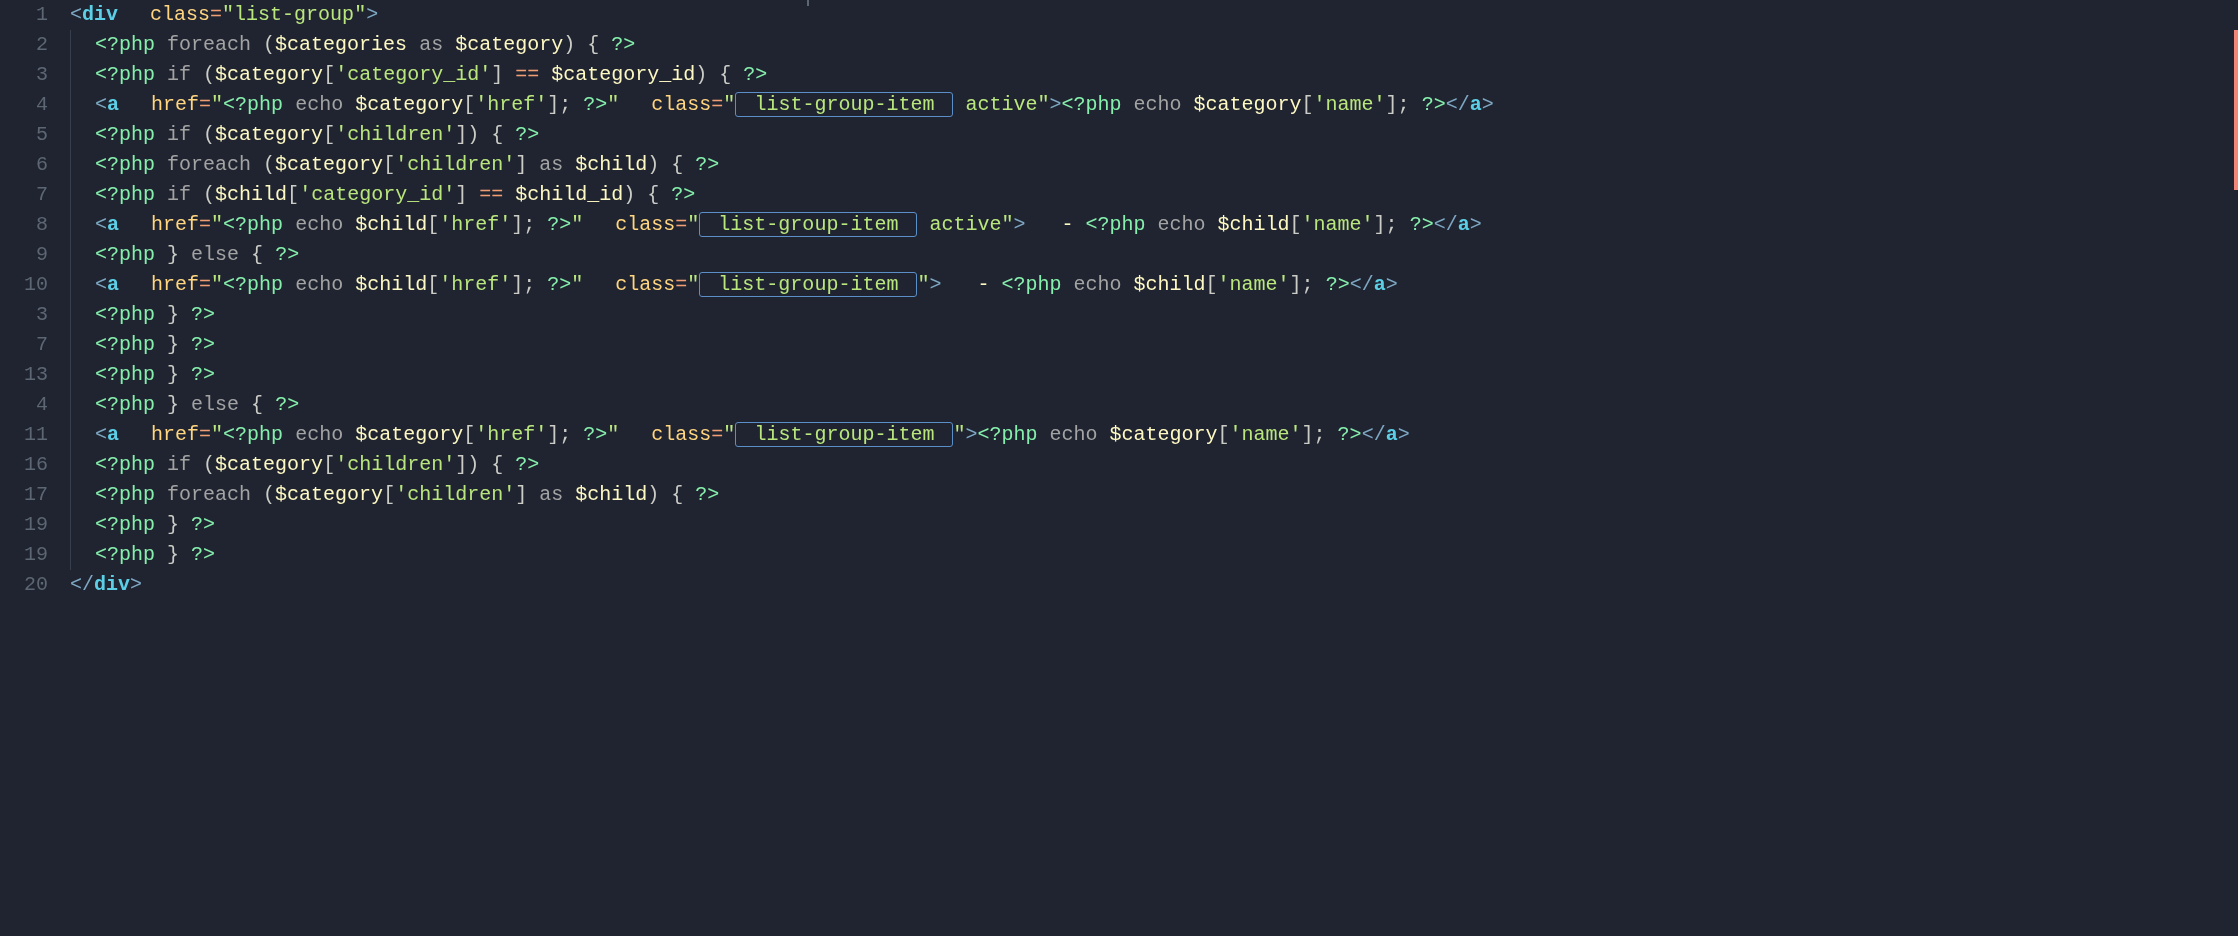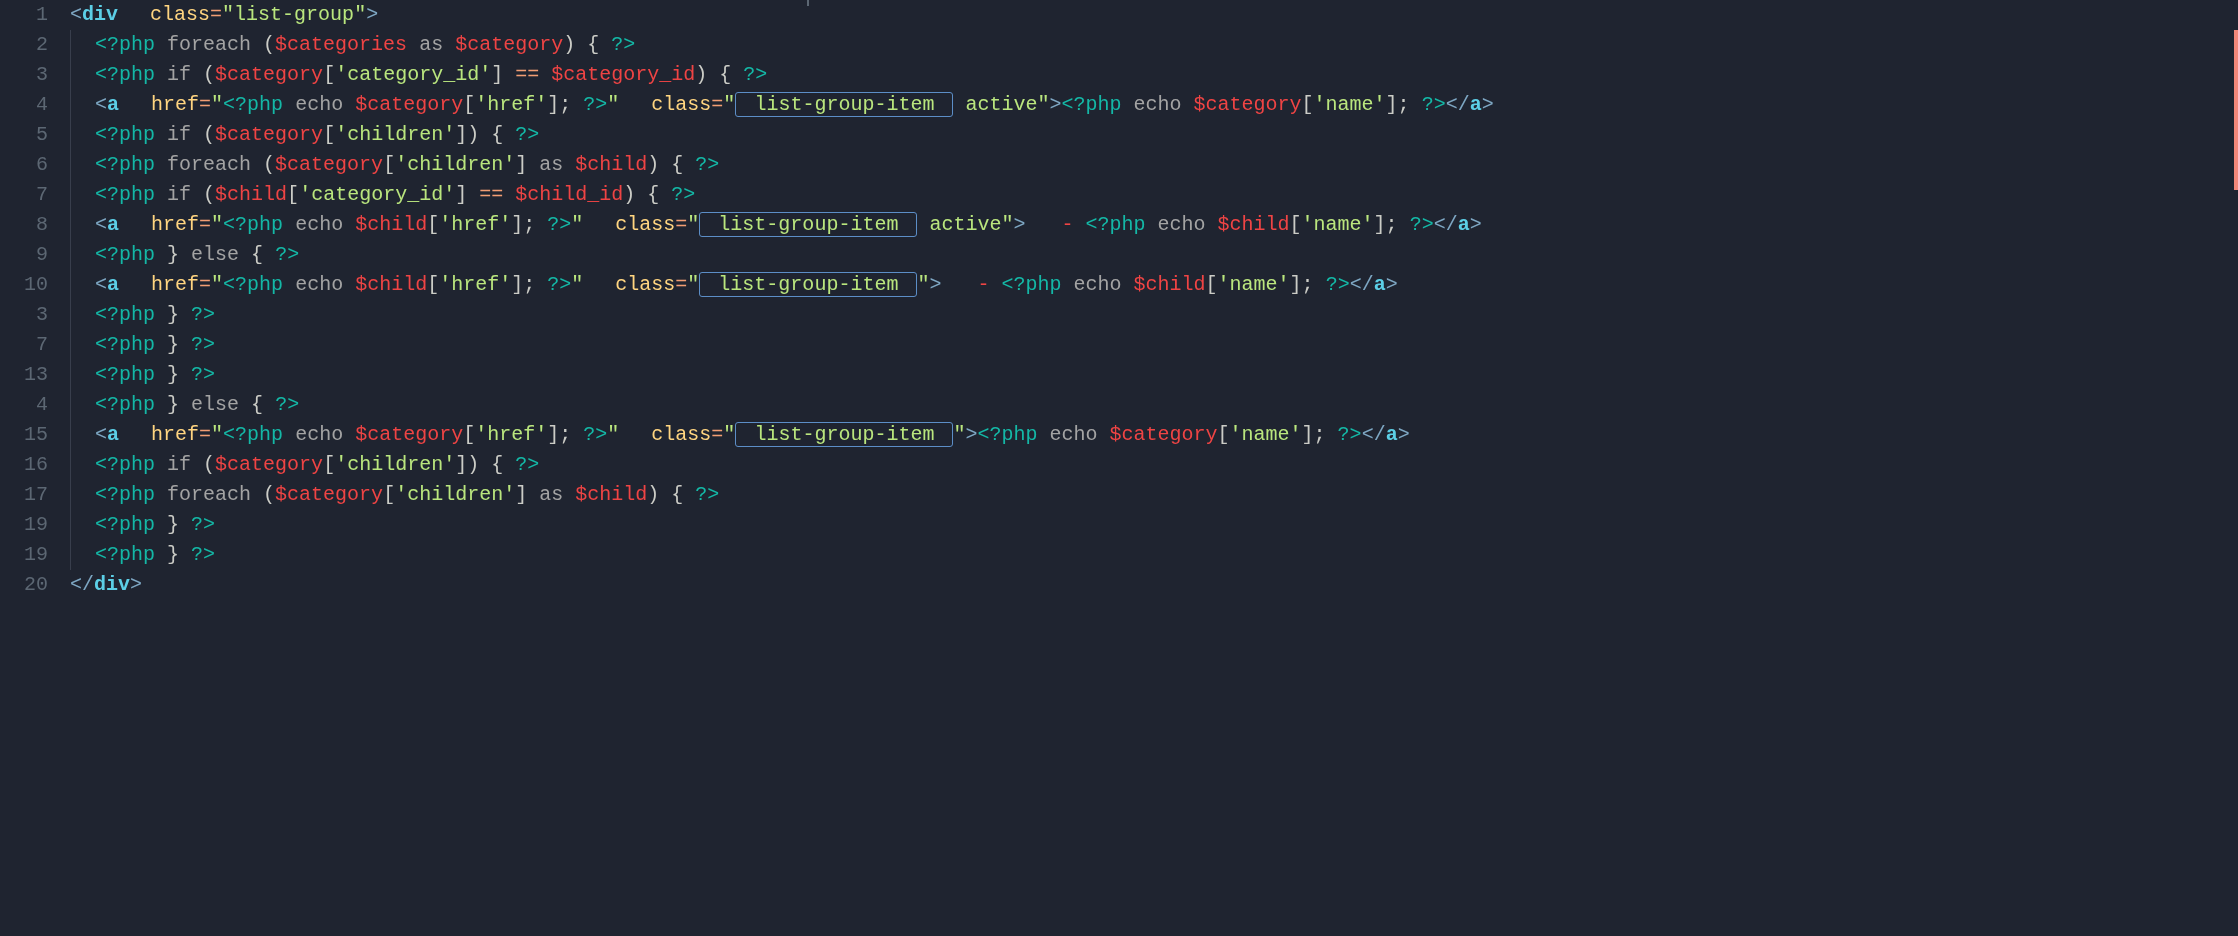--- a/index.html
+++ b/index.html
@@ -53,23 +53,23 @@
     border-left: 1px solid #383e4c;
     margin-right: 12px;
   }
 
   
   .tag-angle { color: #7ea7c3; }          
   .tag-name  { color: #5ccfe6; font-weight: bold; }          
   .attr-name { color: #ffd580; margin-left: 20px; }          
   .attr-eq   { color: #f29e74; }          
   .string    { color: #bae67e; }          
-  .php-delim { color: #14b8a6; }          
+  .php-delim { color: #86efac; }          
   .kw        { color: #a3a3a3; }          
-  .var       { color: #ef4444; text-align: center; }          
+  .var       { color: #fef9c3; text-align: center; }          
   .punct     { color: #cbccc6; }
   .op        { color: #f29e74; }          
   .idx       { color: #bae67e; }
   .hl-box {
     border: 1px solid #5c8ec7;
     border-radius: 3px;
     padding: 0 18px;
     color: #bae67e;
   }
 </style>
@@ -88,21 +88,21 @@
       <div>5</div>
       <div>6</div>
       <div>7</div>
       <div>8</div>
       <div>9</div>
       <div>10</div>
       <div>3</div>
       <div>7</div>
       <div>13</div>
       <div>4</div>
-      <div>15</div>
+      <div>11</div>
       <div>16</div>
       <div>17</div>
       <div>19</div>
       <div>19</div>
       <div>20</div>
     </div>
   <div class="code" id="code"><span class="row"><span class="tag-angle">&lt;</span><span class="tag-name">div</span> <span class="attr-name">class</span><span class="attr-eq">=</span><span class="string">"</span><span class="string">list-group</span><span class="string">"</span><span class="tag-angle">&gt;</span></span><span class="row"><span class="guide"></span> <span class="php-delim">&lt;?php</span> <span class="kw">foreach</span> <span class="punct">(</span><span class="var">$categories</span> <span class="kw">as</span> <span class="var">$category</span><span class="punct">)</span> <span class="punct">{</span> <span class="php-delim">?&gt;</span></span><span class="row"><span class="guide"></span> <span class="php-delim">&lt;?php</span> <span class="kw">if</span> <span class="punct">(</span><span class="var">$category</span><span class="punct">[</span><span class="idx">'category_id'</span><span class="punct">]</span> <span class="op">==</span> <span class="var">$category_id</span><span class="punct">)</span> <span class="punct">{</span> <span class="php-delim">?&gt;</span></span><span class="row"><span class="guide"></span> <span class="tag-angle">&lt;</span><span class="tag-name">a</span> <span class="attr-name">href</span><span class="attr-eq">=</span><span class="string">"</span><span class="php-delim">&lt;?php</span> <span class="kw">echo</span> <span class="var">$category</span><span class="punct">[</span><span class="idx">'href'</span><span class="punct">]</span><span class="punct">;</span> <span class="php-delim">?&gt;</span><span class="string">"</span> <span class="attr-name">class</span><span class="attr-eq">=</span><span class="string">"</span><span class="hl-box">list-group-item</span><span class="string"> active</span><span class="string">"</span><span class="tag-angle">&gt;</span><span class="php-delim">&lt;?php</span> <span class="kw">echo</span> <span class="var">$category</span><span class="punct">[</span><span class="idx">'name'</span><span class="punct">]</span><span class="punct">;</span> <span class="php-delim">?&gt;</span><span class="tag-angle">&lt;</span><span class="tag-angle">/</span><span class="tag-name">a</span><span class="tag-angle">&gt;</span></span><span class="row"><span class="guide"></span> <span class="php-delim">&lt;?php</span> <span class="kw">if</span> <span class="punct">(</span><span class="var">$category</span><span class="punct">[</span><span class="idx">'children'</span><span class="punct">]</span><span class="punct">)</span> <span class="punct">{</span> <span class="php-delim">?&gt;</span></span><span class="row"><span class="guide"></span> <span class="php-delim">&lt;?php</span> <span class="kw">foreach</span> <span class="punct">(</span><span class="var">$category</span><span class="punct">[</span><span class="idx">'children'</span><span class="punct">]</span> <span class="kw">as</span> <span class="var">$child</span><span class="punct">)</span> <span class="punct">{</span> <span class="php-delim">?&gt;</span></span><span class="row"><span class="guide"></span> <span class="php-delim">&lt;?php</span> <span class="kw">if</span> <span class="punct">(</span><span class="var">$child</span><span class="punct">[</span><span class="idx">'category_id'</span><span class="punct">]</span> <span class="op">==</span> <span class="var">$child_id</span><span class="punct">)</span> <span class="punct">{</span> <span class="php-delim">?&gt;</span></span><span class="row"><span class="guide"></span> <span class="tag-angle">&lt;</span><span class="tag-name">a</span> <span class="attr-name">href</span><span class="attr-eq">=</span><span class="string">"</span><span class="php-delim">&lt;?php</span> <span class="kw">echo</span> <span class="var">$child</span><span class="punct">[</span><span class="idx">'href'</span><span class="punct">]</span><span class="punct">;</span> <span class="php-delim">?&gt;</span><span class="string">"</span> <span class="attr-name">class</span><span class="attr-eq">=</span><span class="string">"</span><span class="hl-box">list-group-item</span><span class="string"> active</span><span class="string">"</span><span class="tag-angle">&gt;</span>   <span class="var">-</span> <span class="php-delim">&lt;?php</span> <span class="kw">echo</span> <span class="var">$child</span><span class="punct">[</span><span class="idx">'name'</span><span class="punct">]</span><span class="punct">;</span> <span class="php-delim">?&gt;</span><span class="tag-angle">&lt;</span><span class="tag-angle">/</span><span class="tag-name">a</span><span class="tag-angle">&gt;</span></span><span class="row"><span class="guide"></span> <span class="php-delim">&lt;?php</span> <span class="punct">}</span> <span class="kw">else</span> <span class="punct">{</span> <span class="php-delim">?&gt;</span></span><span class="row"><span class="guide"></span> <span class="tag-angle">&lt;</span><span class="tag-name">a</span> <span class="attr-name">href</span><span class="attr-eq">=</span><span class="string">"</span><span class="php-delim">&lt;?php</span> <span class="kw">echo</span> <span class="var">$child</span><span class="punct">[</span><span class="idx">'href'</span><span class="punct">]</span><span class="punct">;</span> <span class="php-delim">?&gt;</span><span class="string">"</span> <span class="attr-name">class</span><span class="attr-eq">=</span><span class="string">"</span><span class="hl-box">list-group-item</span><span class="string">"</span><span class="tag-angle">&gt;</span>   <span class="var">-</span> <span class="php-delim">&lt;?php</span> <span class="kw">echo</span> <span class="var">$child</span><span class="punct">[</span><span class="idx">'name'</span><span class="punct">]</span><span class="punct">;</span> <span class="php-delim">?&gt;</span><span class="tag-angle">&lt;</span><span class="tag-angle">/</span><span class="tag-name">a</span><span class="tag-angle">&gt;</span></span><span class="row"><span class="guide"></span> <span class="php-delim">&lt;?php</span> <span class="punct">}</span> <span class="php-delim">?&gt;</span></span><span class="row"><span class="guide"></span> <span class="php-delim">&lt;?php</span> <span class="punct">}</span> <span class="php-delim">?&gt;</span></span><span class="row"><span class="guide"></span> <span class="php-delim">&lt;?php</span> <span class="punct">}</span> <span class="php-delim">?&gt;</span></span><span class="row"><span class="guide"></span> <span class="php-delim">&lt;?php</span> <span class="punct">}</span> <span class="kw">else</span> <span class="punct">{</span> <span class="php-delim">?&gt;</span></span><span class="row"><span class="guide"></span> <span class="tag-angle">&lt;</span><span class="tag-name">a</span> <span class="attr-name">href</span><span class="attr-eq">=</span><span class="string">"</span><span class="php-delim">&lt;?php</span> <span class="kw">echo</span> <span class="var">$category</span><span class="punct">[</span><span class="idx">'href'</span><span class="punct">]</span><span class="punct">;</span> <span class="php-delim">?&gt;</span><span class="string">"</span> <span class="attr-name">class</span><span class="attr-eq">=</span><span class="string">"</span><span class="hl-box">list-group-item</span><span class="string">"</span><span class="tag-angle">&gt;</span><span class="php-delim">&lt;?php</span> <span class="kw">echo</span> <span class="var">$category</span><span class="punct">[</span><span class="idx">'name'</span><span class="punct">]</span><span class="punct">;</span> <span class="php-delim">?&gt;</span><span class="tag-angle">&lt;</span><span class="tag-angle">/</span><span class="tag-name">a</span><span class="tag-angle">&gt;</span></span><span class="row"><span class="guide"></span> <span class="php-delim">&lt;?php</span> <span class="kw">if</span> <span class="punct">(</span><span class="var">$category</span><span class="punct">[</span><span class="idx">'children'</span><span class="punct">]</span><span class="punct">)</span> <span class="punct">{</span> <span class="php-delim">?&gt;</span></span><span class="row"><span class="guide"></span> <span class="php-delim">&lt;?php</span> <span class="kw">foreach</span> <span class="punct">(</span><span class="var">$category</span><span class="punct">[</span><span class="idx">'children'</span><span class="punct">]</span> <span class="kw">as</span> <span class="var">$child</span><span class="punct">)</span> <span class="punct">{</span> <span class="php-delim">?&gt;</span></span><span class="row"><span class="guide"></span> <span class="php-delim">&lt;?php</span> <span class="punct">}</span> <span class="php-delim">?&gt;</span></span><span class="row"><span class="guide"></span> <span class="php-delim">&lt;?php</span> <span class="punct">}</span> <span class="php-delim">?&gt;</span></span><span class="row"><span class="tag-angle">&lt;</span><span class="tag-angle">/</span><span class="tag-name">div</span><span class="tag-angle">&gt;</span></span></div>
 </div>
 
 </body></html>

